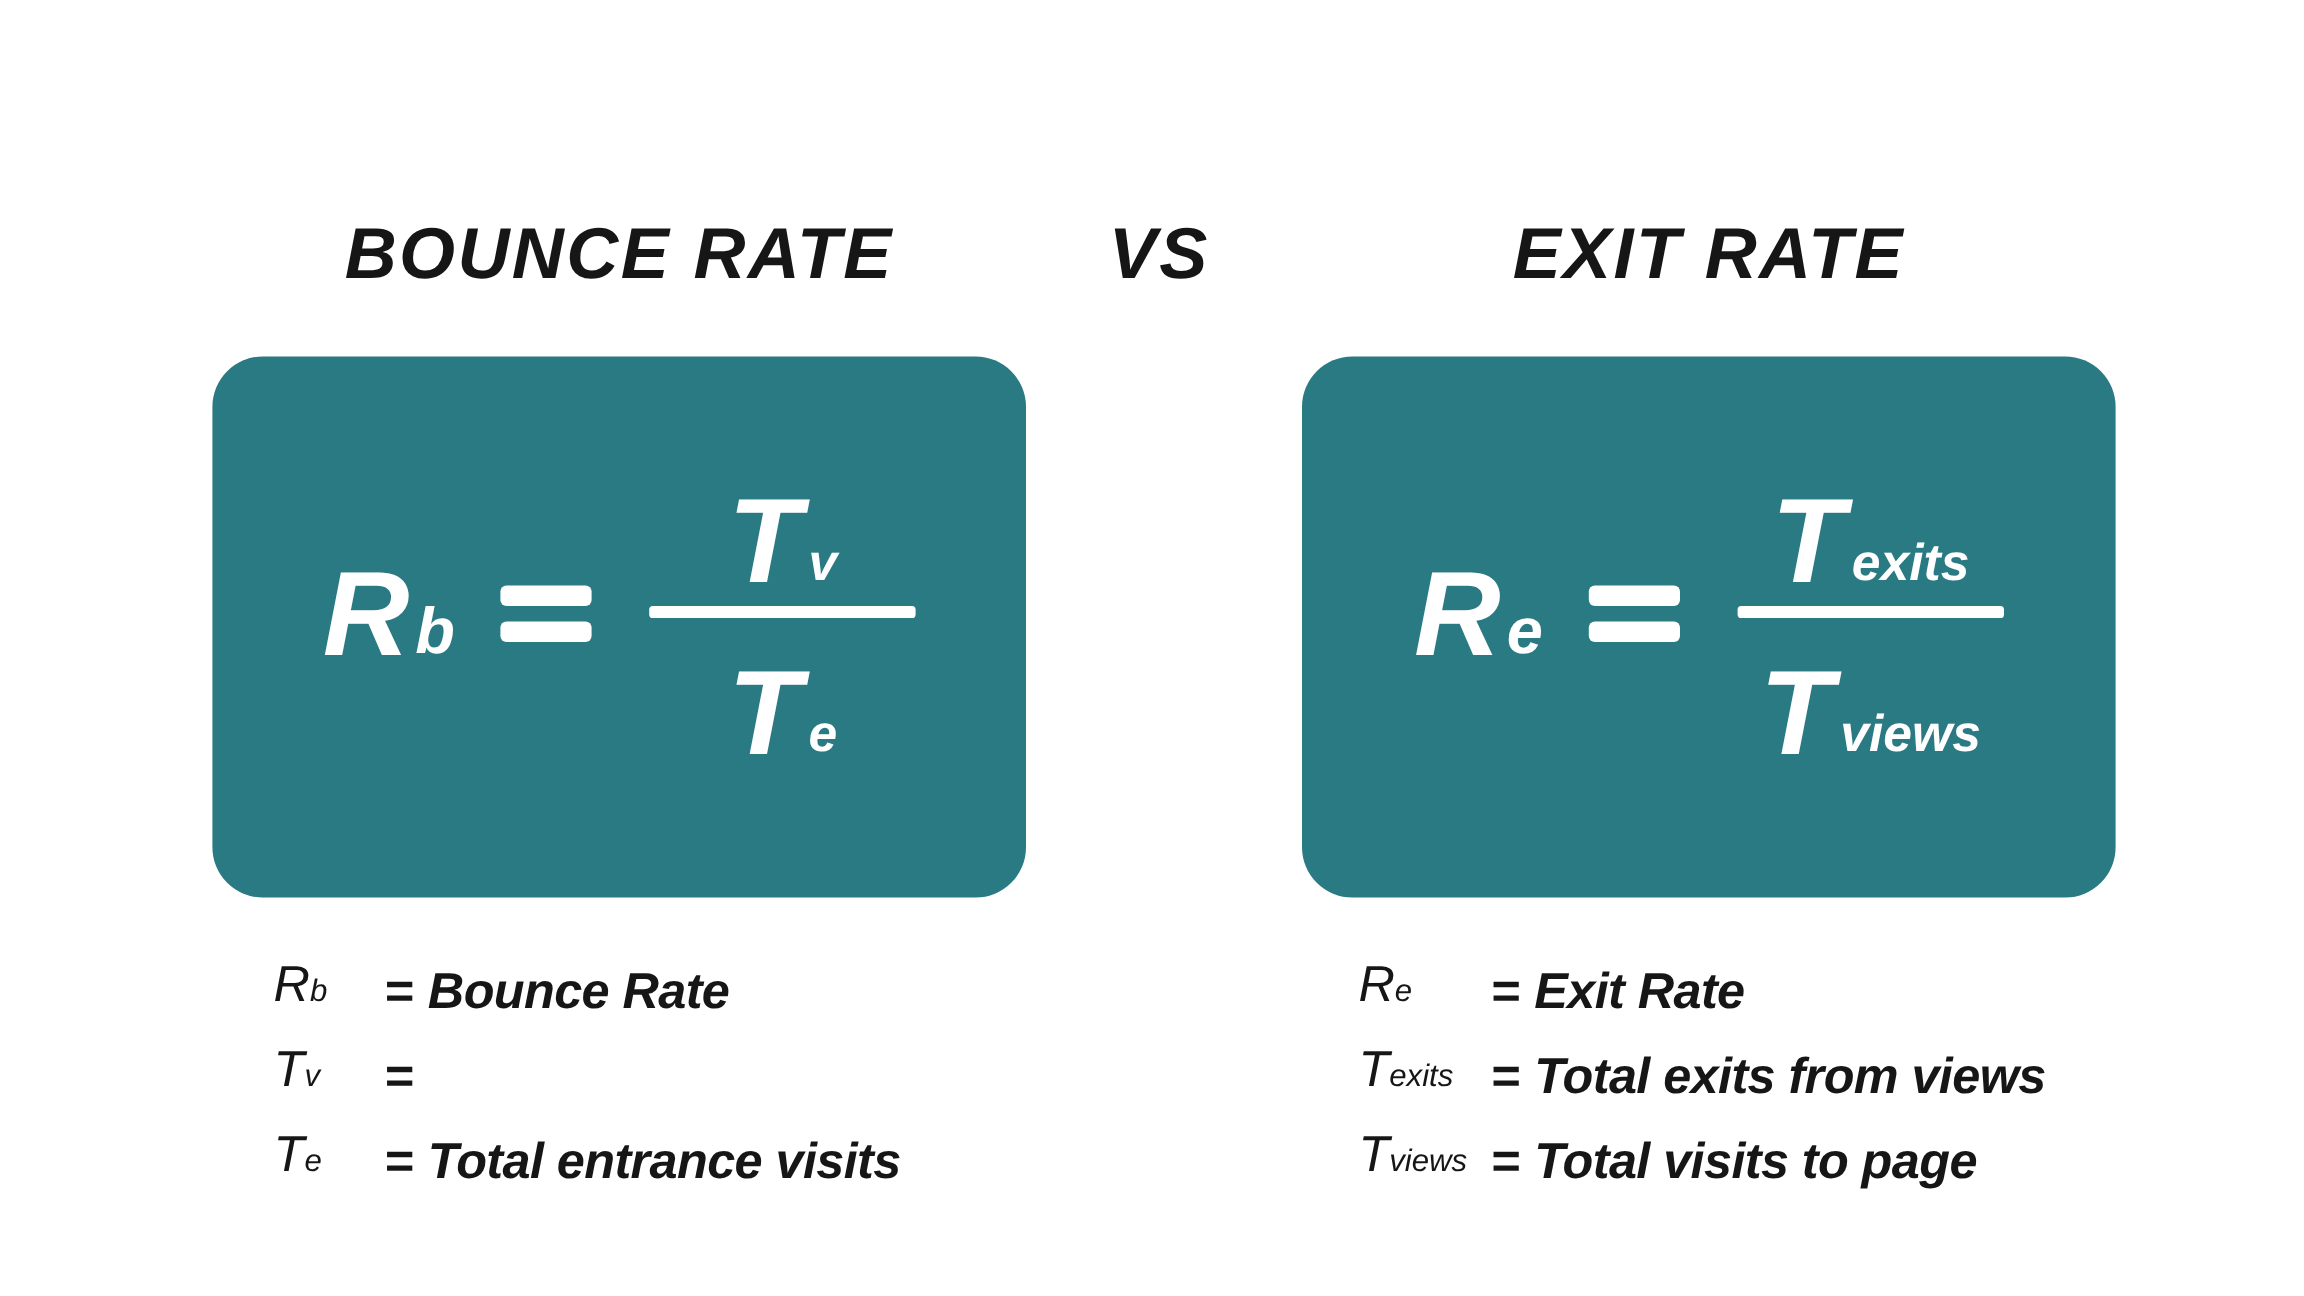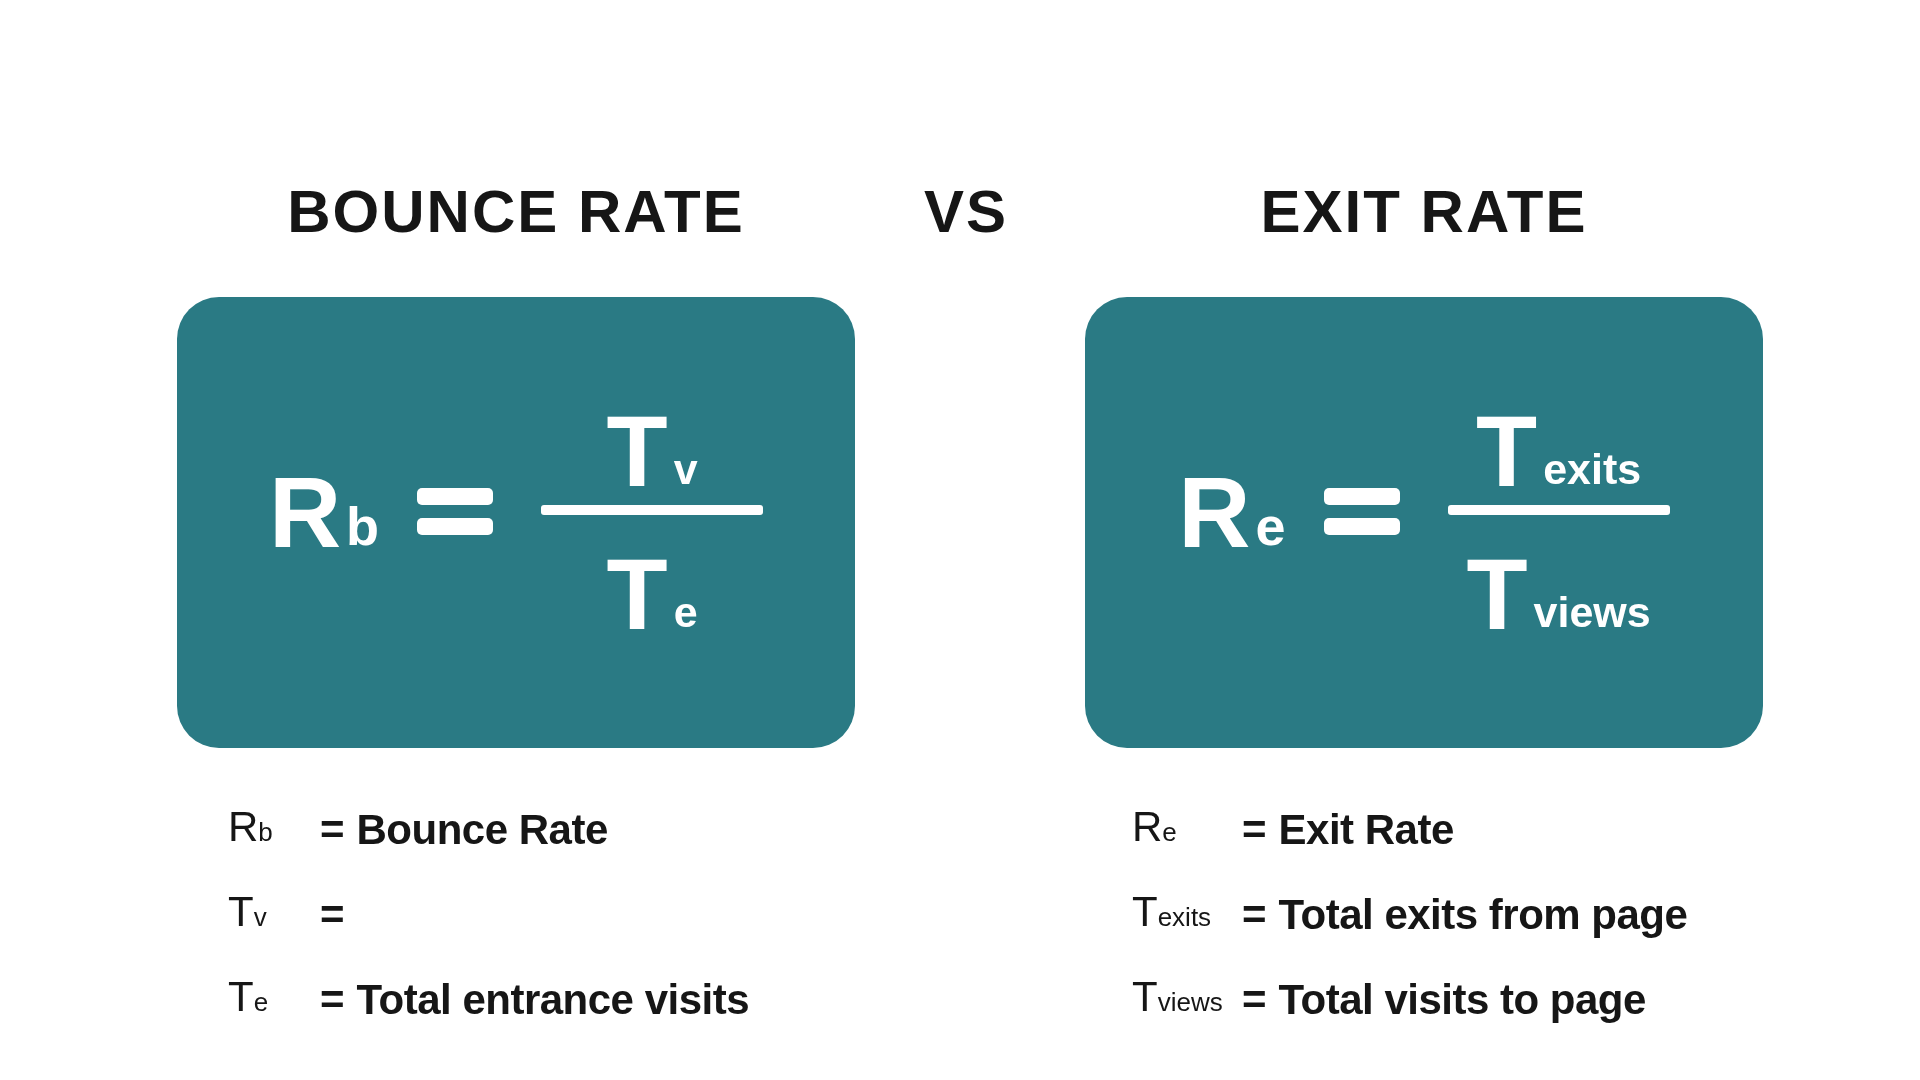--- a/index.html
+++ b/index.html
@@ -3,21 +3,21 @@
 <meta charset="utf-8">
 <style>
   html,body{margin:0;padding:0;}
   body{
     width:1920px;height:1080px;
     background:var(--page-bg,#ffffff);
     font-family:"Liberation Sans","DejaVu Sans",sans-serif;
     overflow:hidden;position:relative;
     color:var(--ink,#161616);
   }
-  .canvas{position:absolute;inset:0;}
+  .canvas{position:absolute;inset:0;font-style:italic;}
 
   
   .title{
     position:absolute;top:182px;height:60px;line-height:60px;
     font-size:60px;font-weight:700;letter-spacing:2px;
     text-align:center;color:var(--ink,#161616);white-space:nowrap;
   }
   .title-left{left:177px;width:678px;}
   .title-vs{left:856px;width:220px;}
   .title-right{left:1085px;width:678px;}
@@ -52,22 +52,22 @@
     width:222px;height:10px;border-radius:3px;
     background:var(--formula-ink,#ffffff);
     margin:18px 0 43px 0;
   }
 
   
   .legend{position:absolute;top:787px;}
   .legend-left{left:228px;}
   .legend-right{left:1132px;}
   .legend-row{
-    display:flex;align-items:center;
-    line-height:79px;font-size:42px;white-space:nowrap;
+    display:flex;align-items:flex-end;
+    line-height:65px;font-size:42px;white-space:nowrap;
   }
   .legend-sym{font-weight:500;}
   .legend-left .legend-sym{width:92px;}
   .legend-right .legend-sym{width:110px;}
   .legend-sym .sub{font-size:26px;font-weight:500;}
   .legend-eq{font-weight:600;margin-right:12px;}
   .legend-desc{font-weight:700;letter-spacing:-0.5px;}
 </style>
 </head>
 <body>
@@ -145,21 +145,21 @@
 
   <div class="legend legend-right">
     <div class="legend-row">
       <span class="legend-sym"><span>R</span><span class="sub">e</span></span>
       <span class="legend-eq">=</span>
       <span class="legend-desc">Exit Rate</span>
     </div>
     <div class="legend-row">
       <span class="legend-sym"><span>T</span><span class="sub">exits</span></span>
       <span class="legend-eq">=</span>
-      <span class="legend-desc">Total exits from page</span>
+      <span class="legend-desc">Total exits from views</span>
     </div>
     <div class="legend-row">
       <span class="legend-sym"><span>T</span><span class="sub">views</span></span>
       <span class="legend-eq">=</span>
       <span class="legend-desc">Total visits to page</span>
     </div>
   </div>
 
 </div>
 

